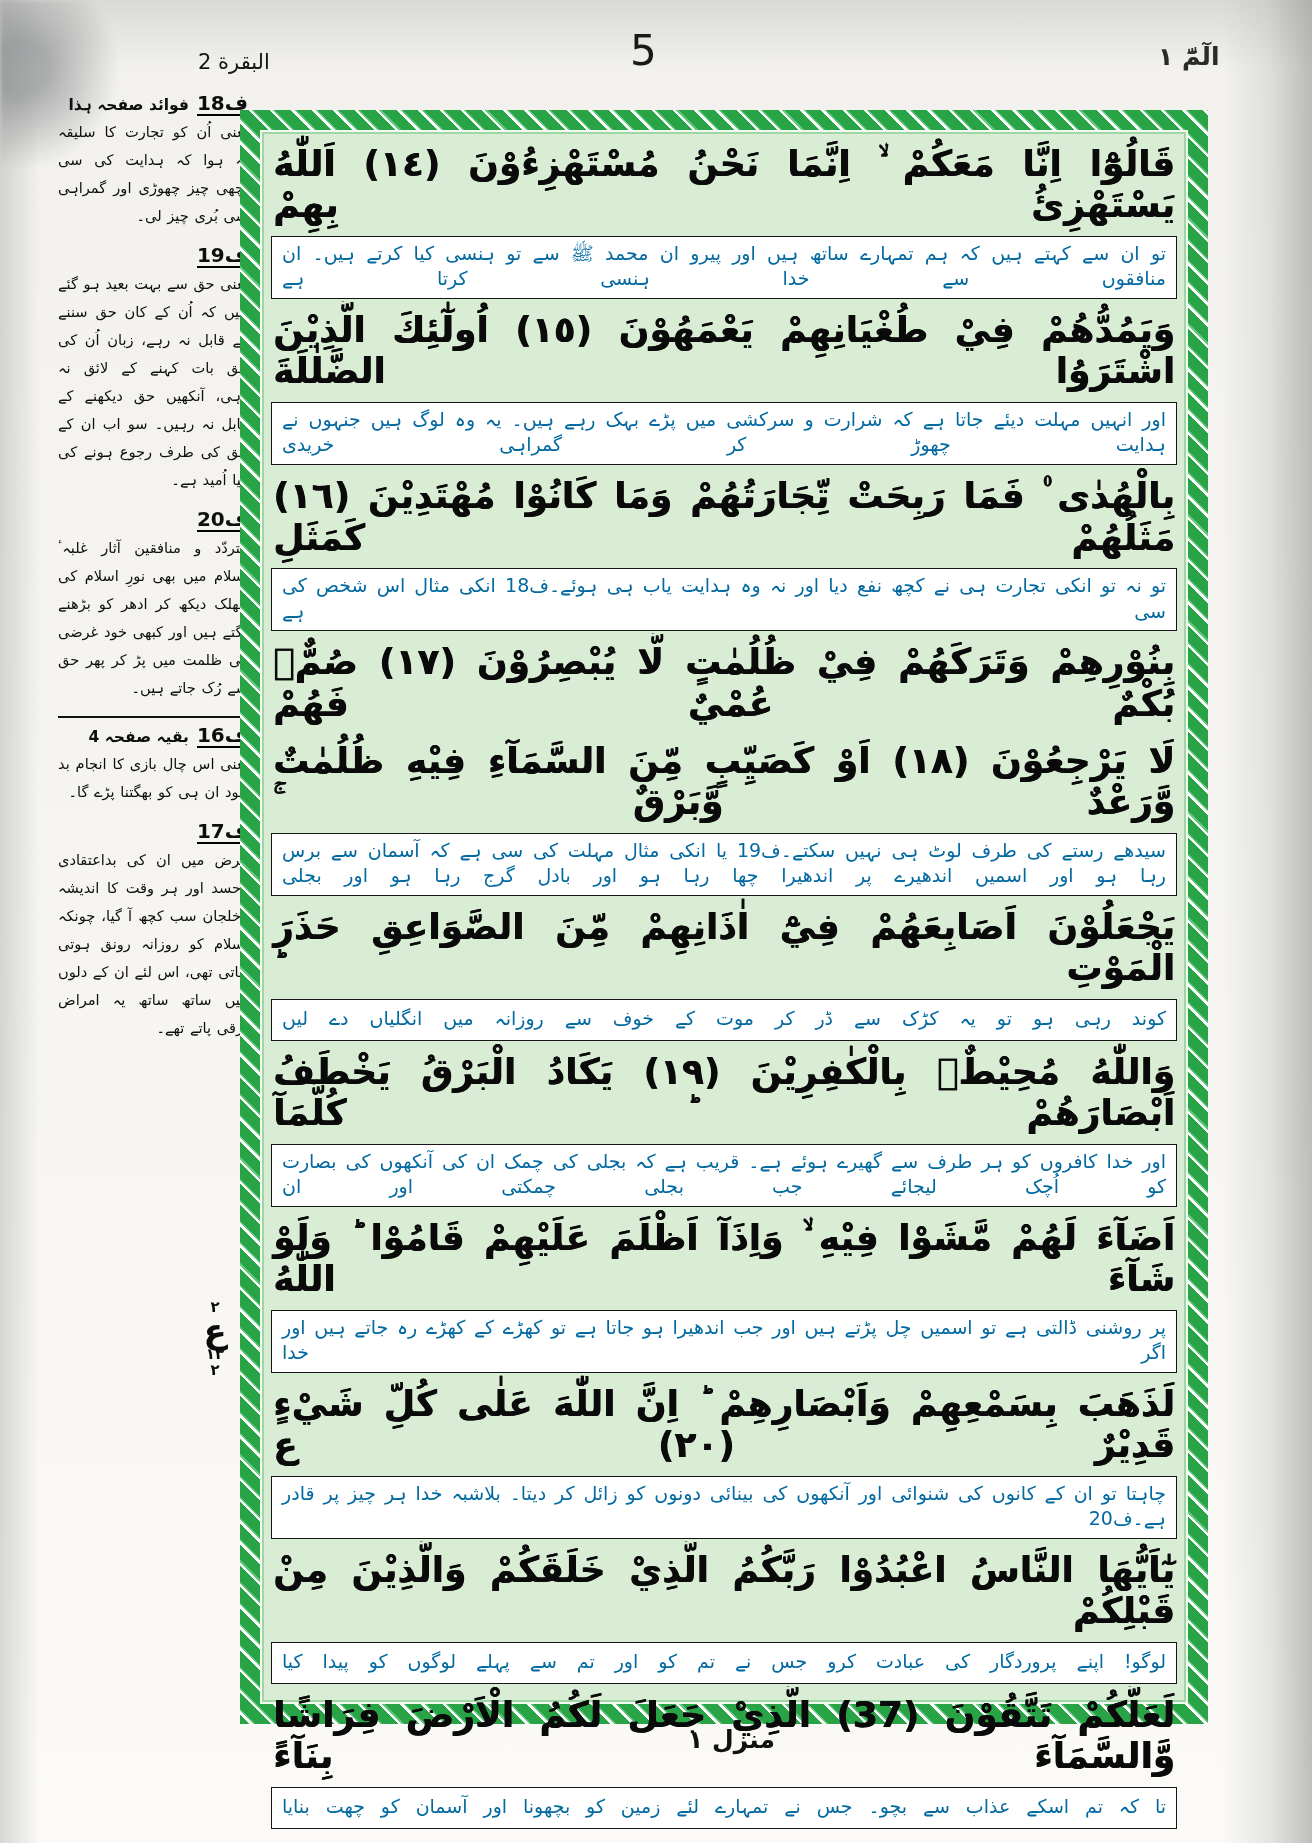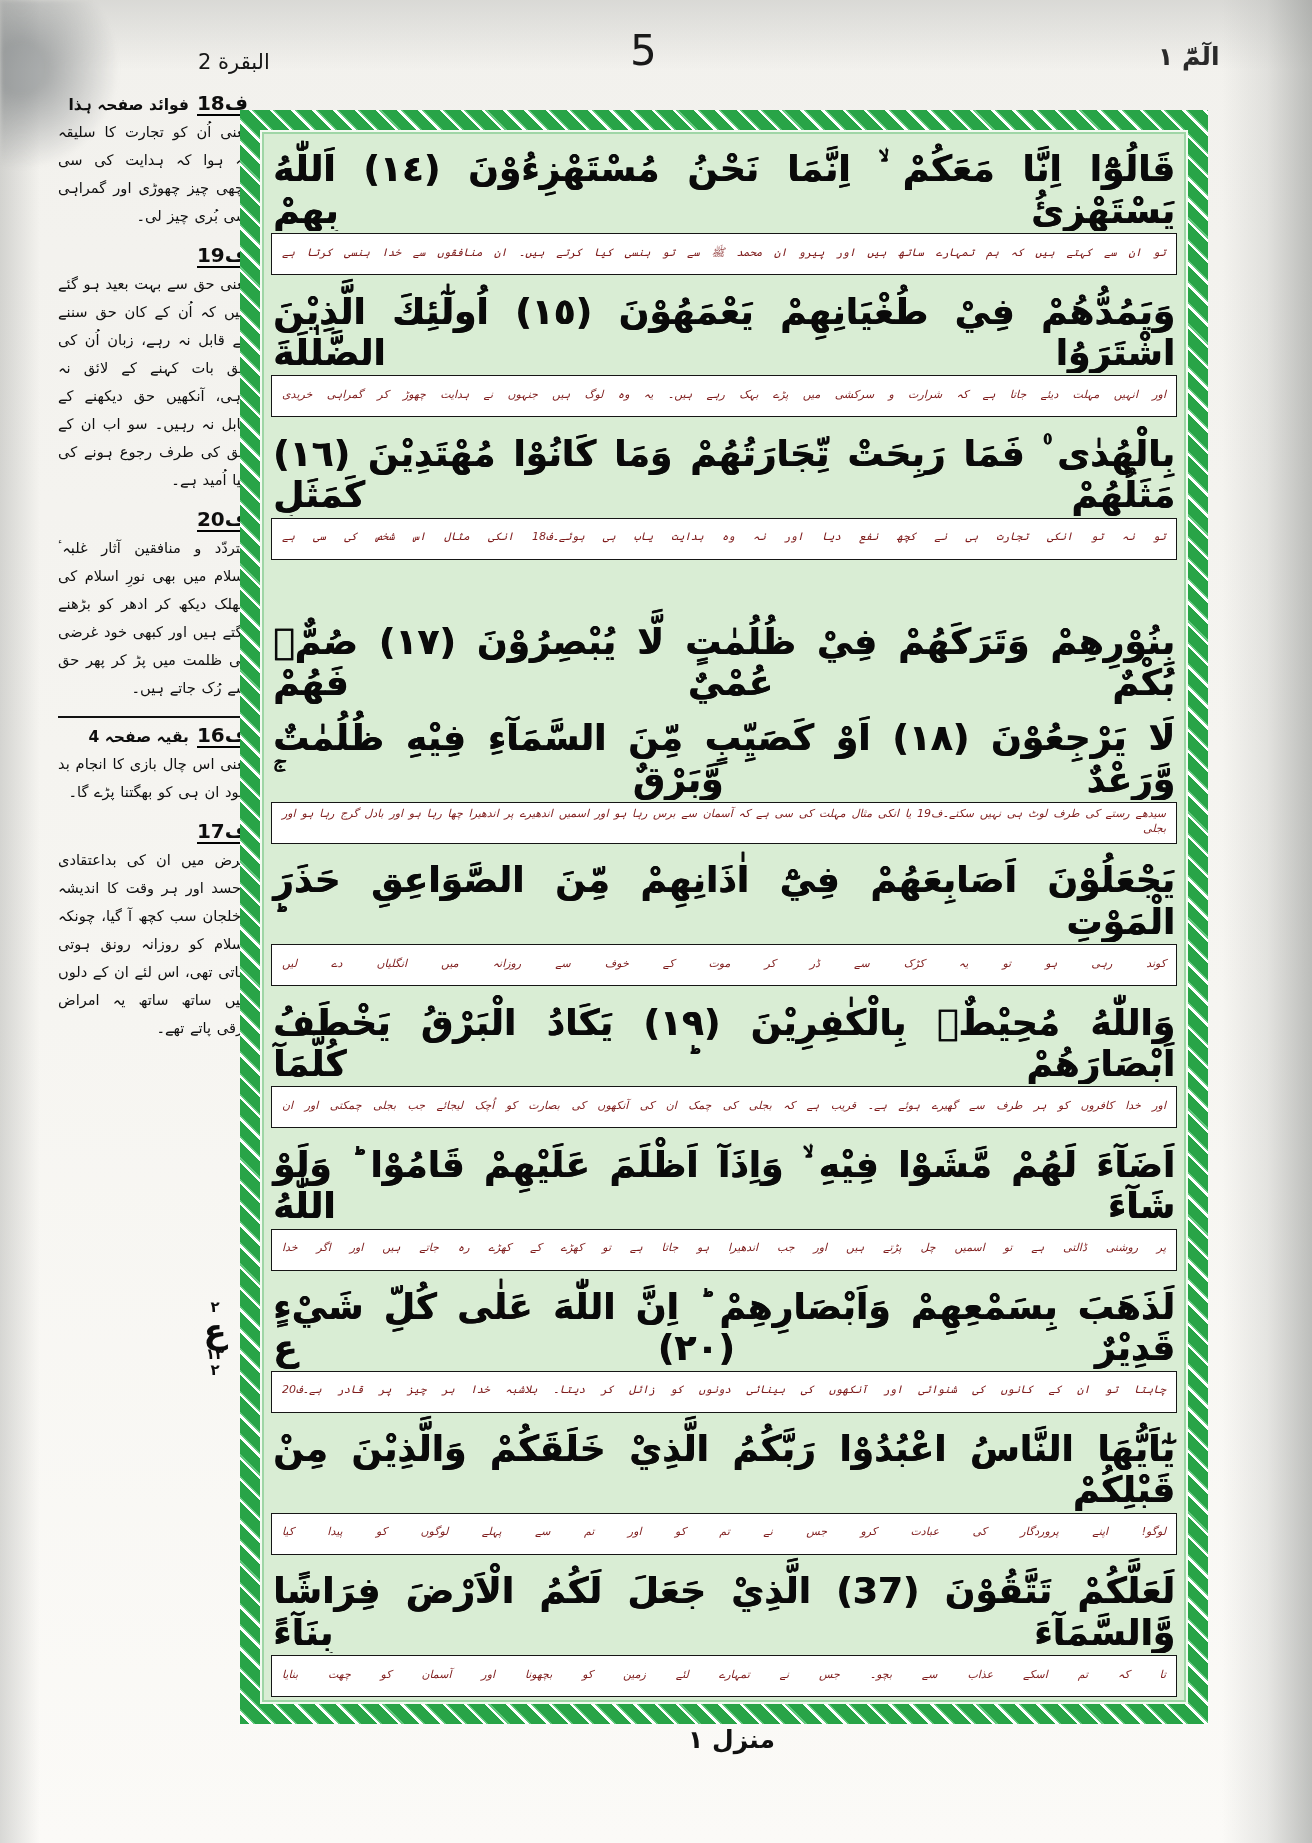--- a/index.html
+++ b/index.html
@@ -51,45 +51,44 @@
     border-image:repeating-linear-gradient(45deg,#28a447 0 7px,#ffffff 7px 9.5px,#62c97e 9.5px 11px,#28a447 11px 15px) 20;
     background:#d9edd4;
     box-shadow:inset 0 0 0 2px #f2faf0, inset 0 0 0 4px #9fd6a6;
   }
   .quran-inner{
     position:absolute;inset:5px 7px;
     display:flex;flex-direction:column;justify-content:space-between;
   }
   .ayah-group{display:flex;flex-direction:column;flex:1;}
   .arabic-line{
-    flex:1.78;display:flex;align-items:flex-end;
+    flex:1.78;display:flex;align-items:center;
     direction:rtl;
     font-size:36px;font-weight:bold;color:#0a0a0a;
     line-height:1.15;
     white-space:nowrap;
     overflow:hidden;
     text-shadow:.6px 0 0 #0a0a0a;
-    padding:0 6px;
+    padding:8px 6px;
   }
   .arabic-line > span{width:100%;text-align:justify;text-align-last:justify;white-space:normal;display:inline-block;}
   .urdu-box{
     background:#ffffff;
     border:1.7px solid #161616;
     margin:2px 4px;
     padding:4px 10px 6px;
     direction:rtl;
     display:flex;align-items:center;
     min-height:30px;
   }
   .urdu-box > span{
     width:100%;
-    font-size:11px;color:#7f1d1d;line-height:1.35;
+    font-size:19px;color:#0369a1;line-height:1.35;
     text-align:justify;text-align-last:justify;
     word-spacing:2px;
-    font-style:italic;
   }
   
   .manzil{position:absolute;top:1725px;left:688px;font-size:25px;font-weight:bold;color:#111;direction:rtl;}
 </style>
 </head>
 <body>
 
 <div class="page">
   <div class="smudge-topleft"></div>
 

